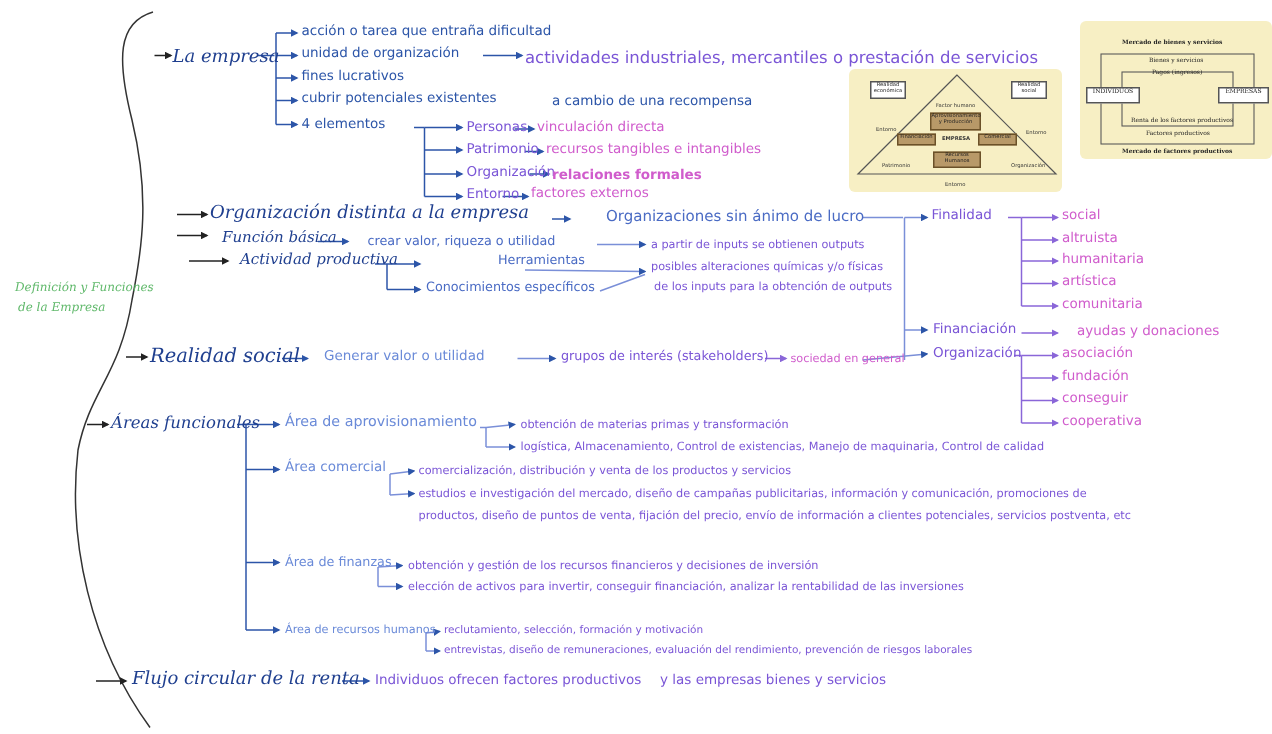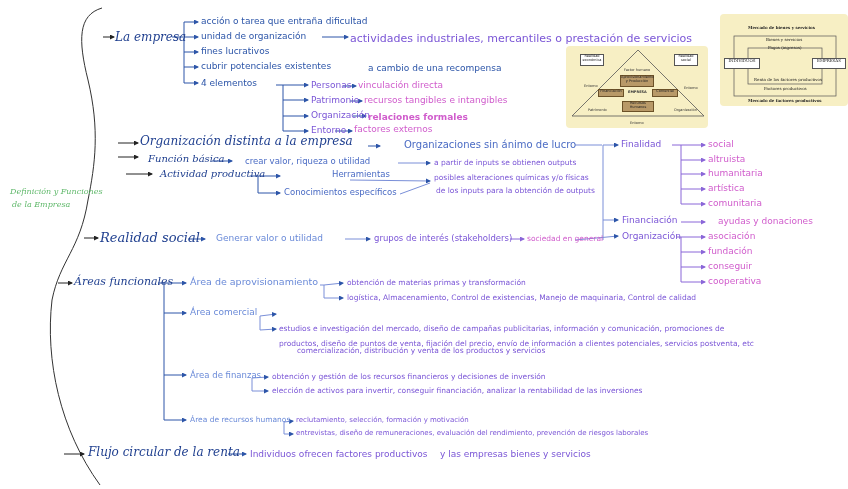--- a/index.html
+++ b/index.html
@@ -171,21 +171,21 @@
 <div class="t main" style="left:100px;top:231px;font-size:13px;">Realidad social</div>
 <div class="t l1b" style="left:216px;top:234px;font-size:9px;color:#6a8ad8;">Generar valor o utilidad</div>
 <div class="t pur" style="left:374px;top:234px;font-size:8.5px;">grupos de interés (stakeholders)</div>
 <div class="t pink" style="left:527px;top:235px;font-size:7.5px;">sociedad en general</div>
 
 <div class="t main" style="left:74px;top:276px;font-size:11px;">Áreas funcionales</div>
 <div class="t l1b" style="left:190px;top:277px;font-size:9.5px;color:#6a8ad8;">Área de aprovisionamiento</div>
 <div class="t pur" style="left:347px;top:279px;">obtención de materias primas y transformación</div>
 <div class="t pur" style="left:347px;top:294px;">logística, Almacenamiento, Control de existencias, Manejo de maquinaria, Control de calidad</div>
 <div class="t l1b" style="left:190px;top:308px;font-size:9px;color:#6a8ad8;">Área comercial</div>
-<div class="t pur" style="left:297px;top:310px;margin-top:37px;">comercialización, distribución y venta de los productos y servicios</div>
+<div class="t pur" style="left:279px;top:310px;">comercialización, distribución y venta de los productos y servicios</div>
 <div class="t pur" style="left:279px;top:325px;">estudios e investigación del mercado, diseño de campañas publicitarias, información y comunicación, promociones de</div>
 <div class="t pur" style="left:279px;top:340px;">productos, diseño de puntos de venta, fijación del precio, envío de información a clientes potenciales, servicios postventa, etc</div>
 <div class="t l1b" style="left:190px;top:371px;font-size:8.5px;color:#6a8ad8;">Área de finanzas</div>
 <div class="t pur" style="left:272px;top:373px;">obtención y gestión de los recursos financieros y decisiones de inversión</div>
 <div class="t pur" style="left:272px;top:387px;">elección de activos para invertir, conseguir financiación, analizar la rentabilidad de las inversiones</div>
 <div class="t l1b" style="left:190px;top:416px;font-size:7.5px;color:#6a8ad8;">Área de recursos humanos</div>
 <div class="t pur" style="left:296px;top:417px;font-size:7px;">reclutamiento, selección, formación y motivación</div>
 <div class="t pur" style="left:296px;top:430px;font-size:7px;">entrevistas, diseño de remuneraciones, evaluación del rendimiento, prevención de riesgos laborales</div>
 
 <div class="t main" style="left:88px;top:446px;font-size:12px;">Flujo circular de la renta</div>

